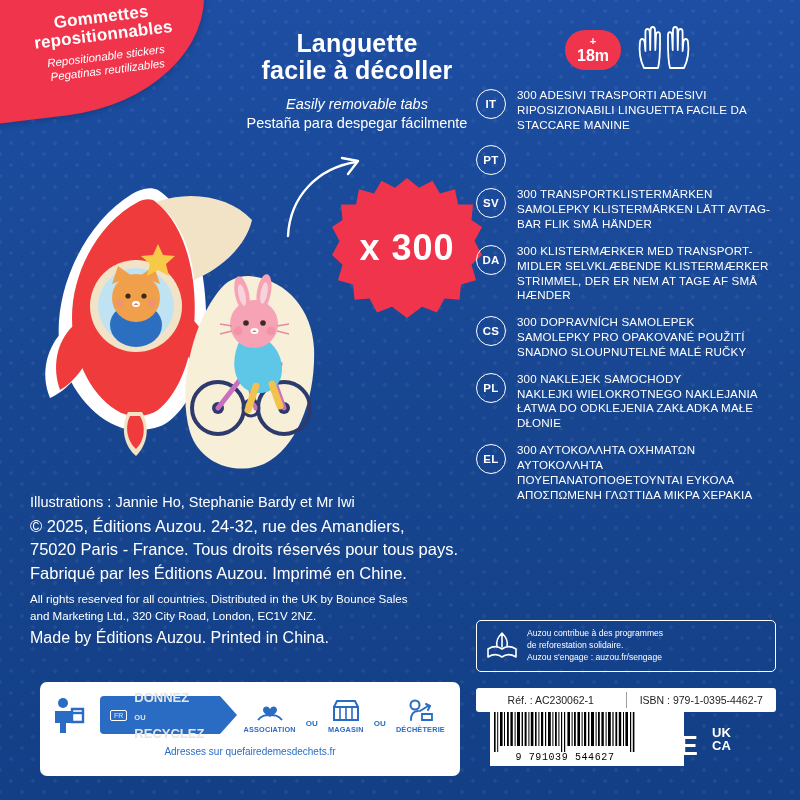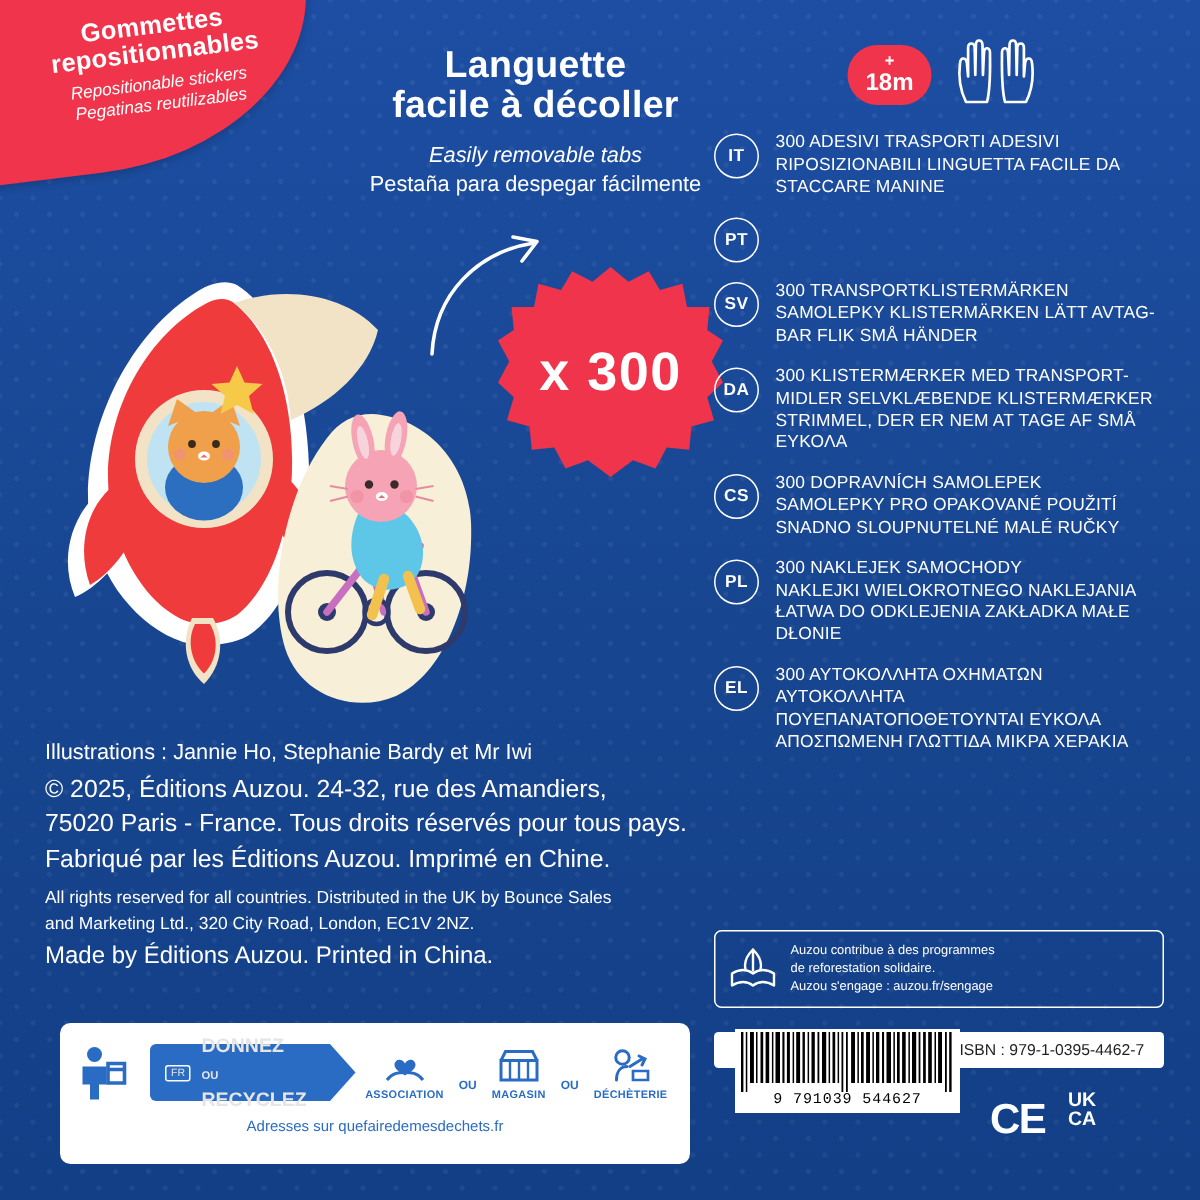--- a/index.html
+++ b/index.html
@@ -123,21 +123,21 @@
 
   
   .refbar{
     position:absolute;left:476px;top:688px;width:300px;height:24px;
     background:#fff;border-radius:3px;display:flex;align-items:center;
   }
   .refbar .cell{flex:1;text-align:center;font-size:10.5px;color:#222;}
   .refbar .divider{width:1px;height:16px;background:#9aa0a6;}
 
   
-  .barcode{position:absolute;left:490px;top:686px;width:150px;height:56px;background:#fff;}
+  .barcode{position:absolute;left:490px;top:710px;width:150px;height:56px;background:#fff;padding-left:44px;}
   .bc-bars{position:absolute;left:4px;top:2px;width:142px;height:40px;}
   .bc-num{position:absolute;left:0;top:42px;width:150px;text-align:center;font-size:10px;color:#000;
           font-family:"Liberation Mono", monospace;letter-spacing:.6px;}
 
   .ce{position:absolute;left:660px;top:730px;color:#fff;font-size:28px;font-weight:bold;letter-spacing:-1px;}
   .ukca{position:absolute;left:712px;top:726px;color:#fff;font-size:13px;font-weight:bold;line-height:1.0;text-align:center;}
   .ukca .u{letter-spacing:0px;}
 </style>
 </head>
 <body>
@@ -293,21 +293,21 @@
         <div>BAR FLIK SMÅ HÄNDER</div>
       </div>
     </div>
 
     <div class="langrow">
       <div class="lang-chip">DA</div>
       <div class="lang-text">
         <div>300 KLISTERMÆRKER MED TRANSPORT-</div>
         <div>MIDLER SELVKLÆBENDE KLISTERMÆRKER</div>
         <div>STRIMMEL, DER ER NEM AT TAGE AF SMÅ</div>
-        <div>ΕΥΚΟΛΑ</div>
+        <div>HÆNDER</div>
       </div>
     </div>
 
     <div class="langrow">
       <div class="lang-chip">CS</div>
       <div class="lang-text">
         <div>300 DOPRAVNÍCH SAMOLEPEK</div>
         <div>SAMOLEPKY PRO OPAKOVANÉ POUŽITÍ</div>
         <div>SNADNO SLOUPNUTELNÉ MALÉ RUČKY</div>
       </div>

